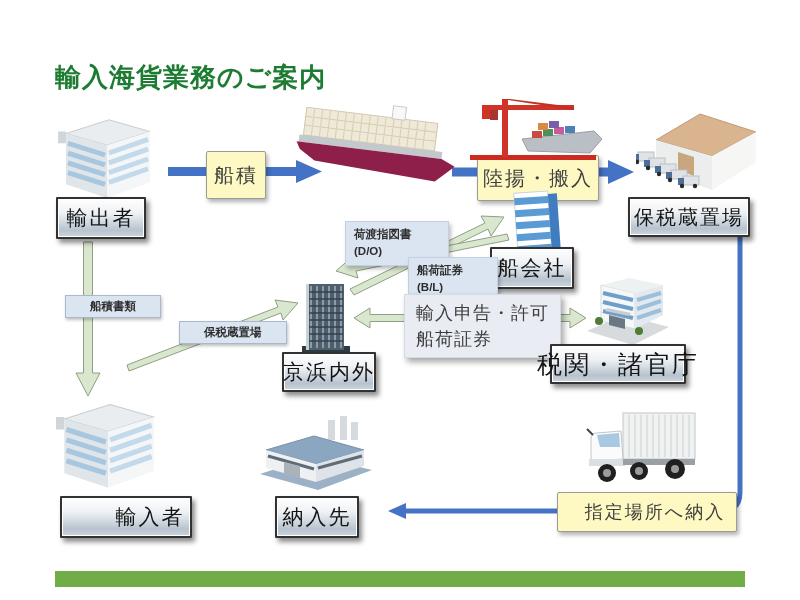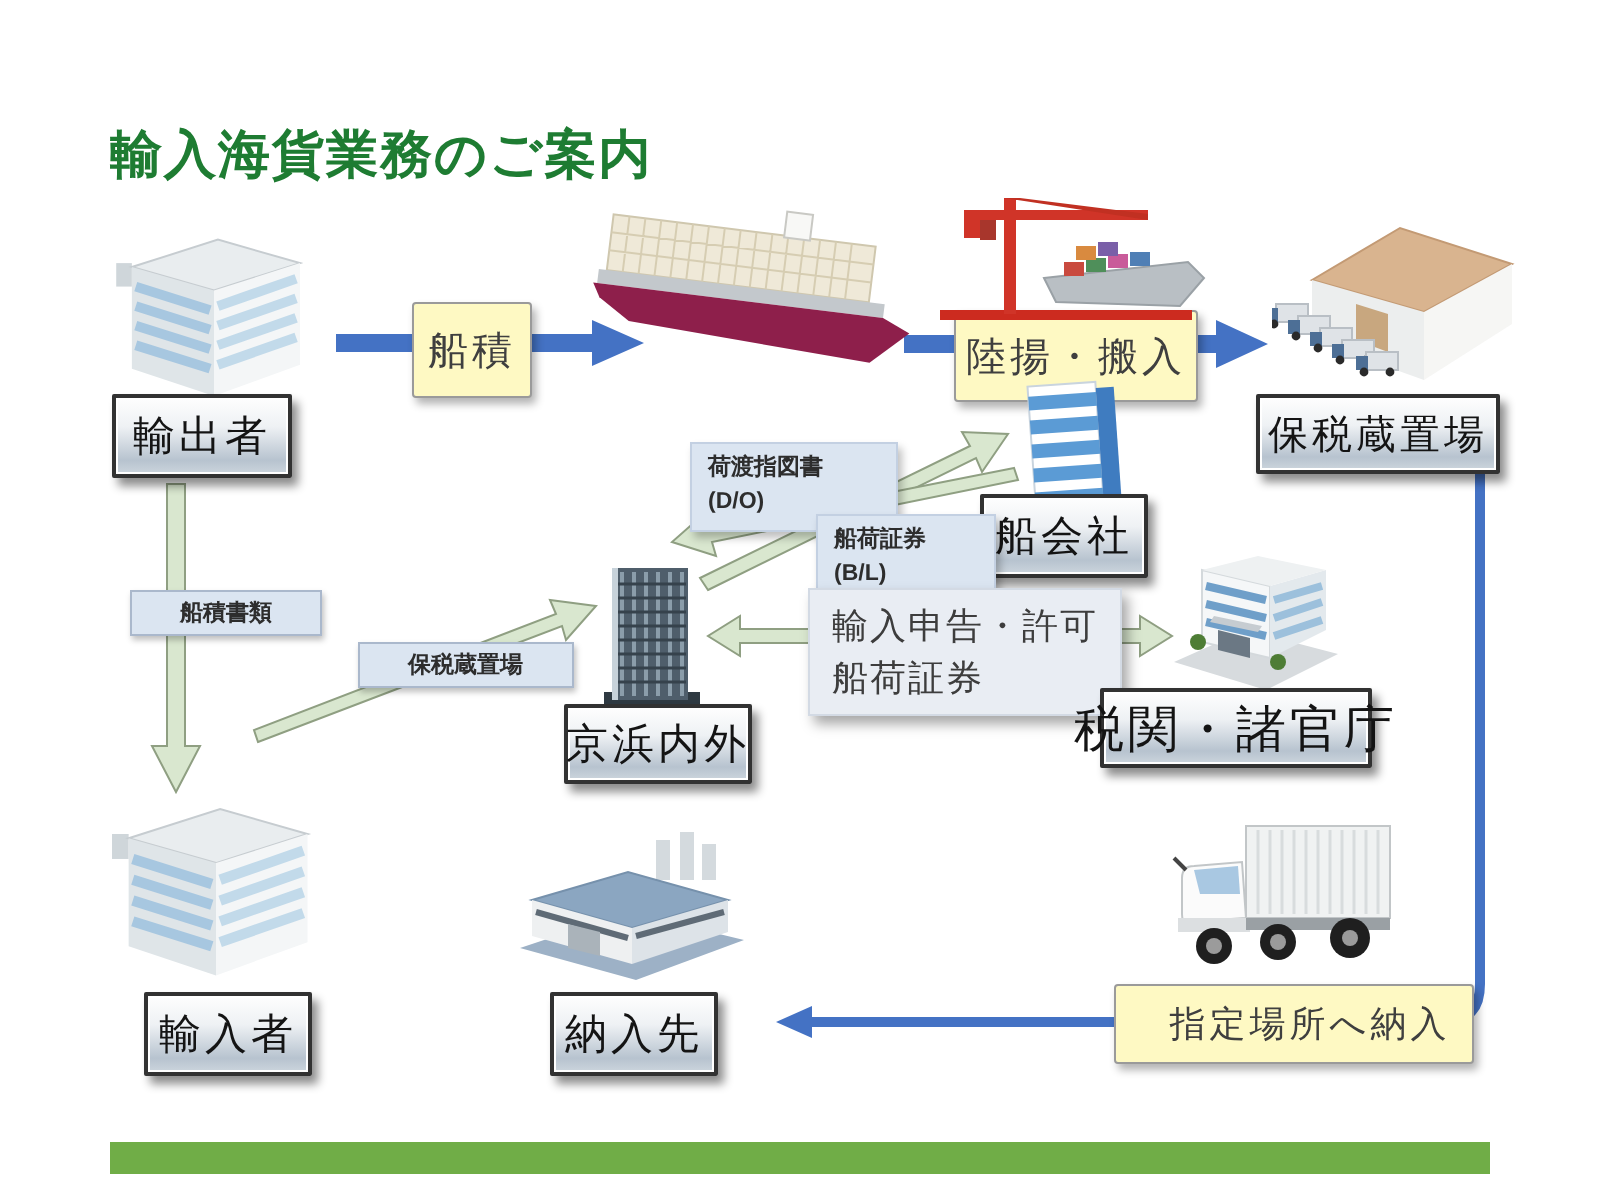--- a/index.html
+++ b/index.html
@@ -229,21 +229,21 @@
   <div class="abs" style="left:56px;top:396px;">
     <svg width="104" height="94" viewBox="0 0 100 90">
       <rect x="0" y="20" width="8" height="12" fill="#cfd6da"></rect>
       <polygon points="8,22 52,8 94,20 50,34" fill="#e9edef" stroke="#c6ccd0"></polygon>
       <polygon points="8,22 50,34 50,88 8,74" fill="#dfe5e8"></polygon>
       <polygon points="50,34 94,20 94,72 50,88" fill="#f4f6f7"></polygon>
       <path d="M10,32 L48,44 M10,42 L48,54 M10,52 L48,64 M10,62 L48,74" stroke="#a7c7e0" stroke-width="5"></path>
       <path d="M52,42 L92,28 M52,52 L92,38 M52,62 L92,48 M52,72 L92,58" stroke="#c2daea" stroke-width="5"></path>
     </svg>
   </div>
-  <div class="node-label" style="left:72px;top:496px;width:80px;height:38px;">
+  <div class="node-label" style="left:60px;top:496px;width:80px;height:38px;padding-left:48px;">
     <span>輸入者</span>
   </div>
 
   <div class="abs" style="left:258px;top:414px;">
     <svg width="116" height="82" viewBox="0 0 116 82">
       <rect x="70" y="6" width="7" height="20" fill="#d4dade"></rect>
       <rect x="82" y="2" width="7" height="24" fill="#d4dade"></rect>
       <rect x="93" y="8" width="7" height="18" fill="#d4dade"></rect>
       <polygon points="2,60 60,76 114,56 56,42" fill="#9db1c6"></polygon>
       <polygon points="8,36 56,22 106,36 58,50" fill="#8ba6c1" stroke="#7691ac"></polygon>

